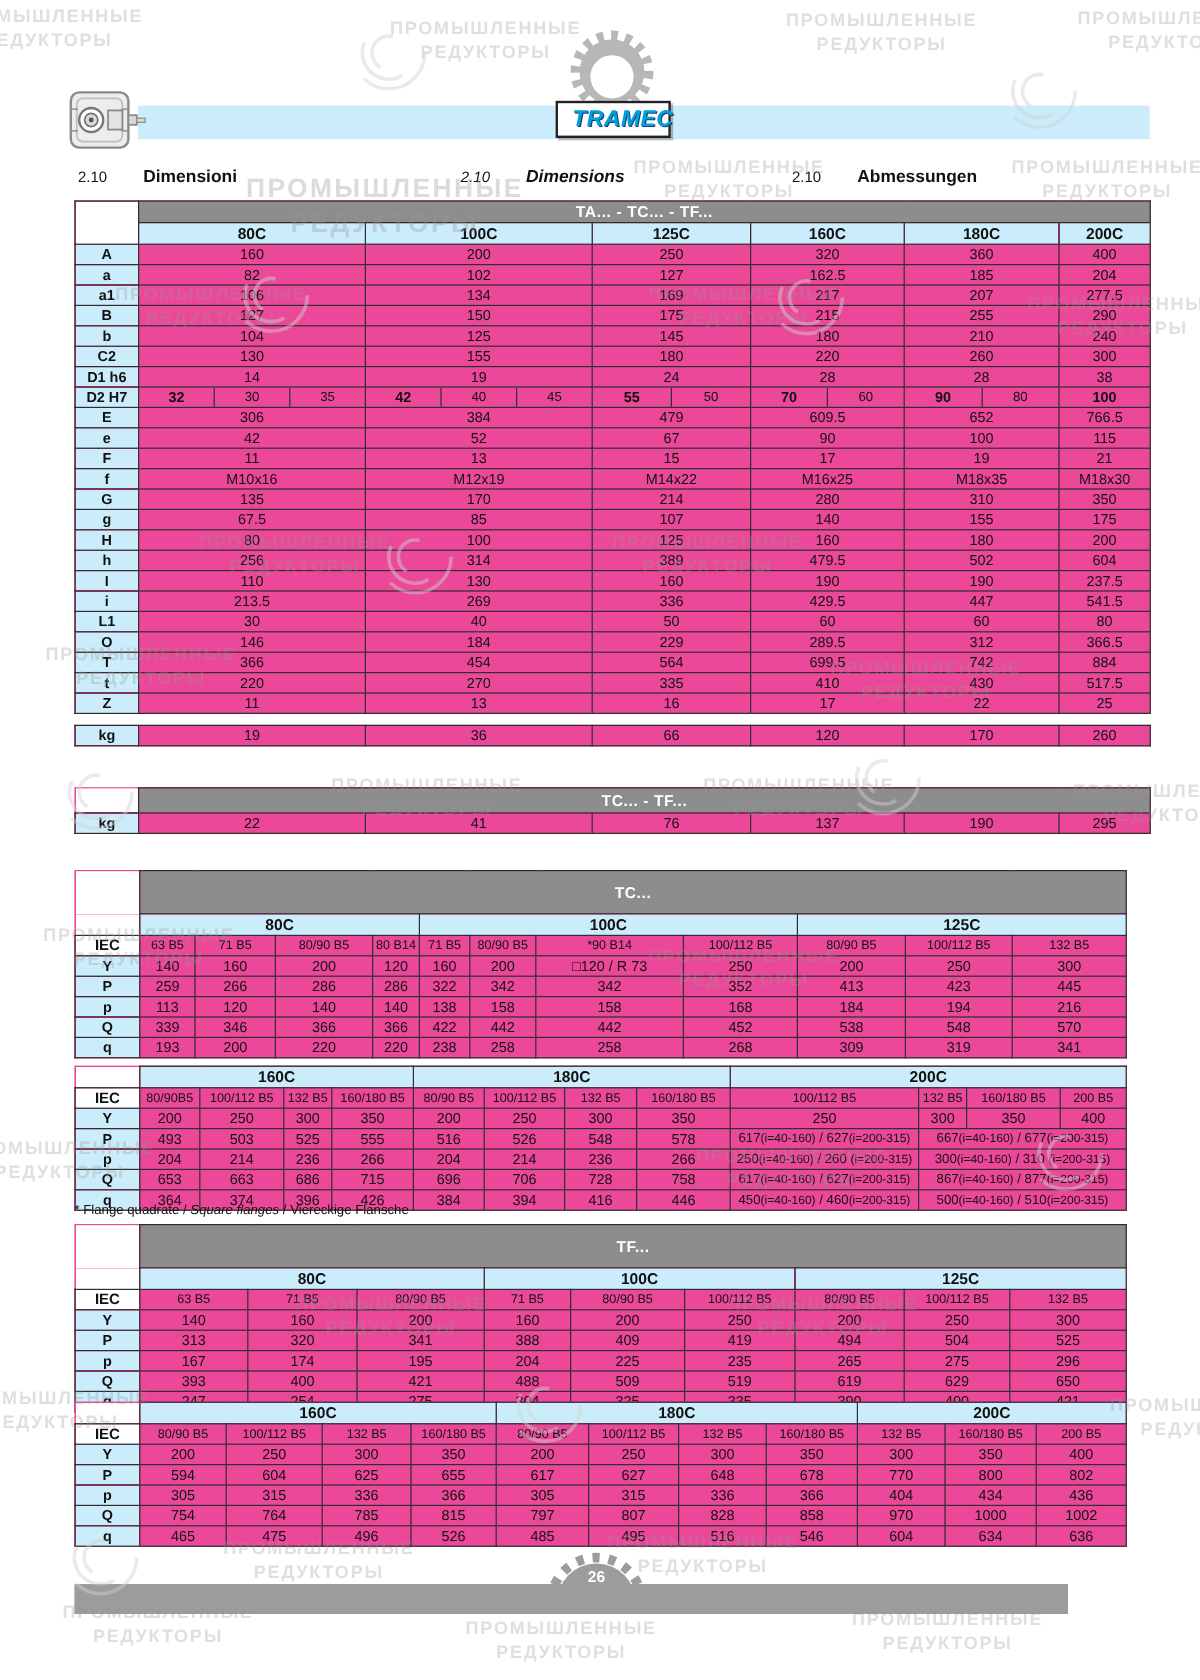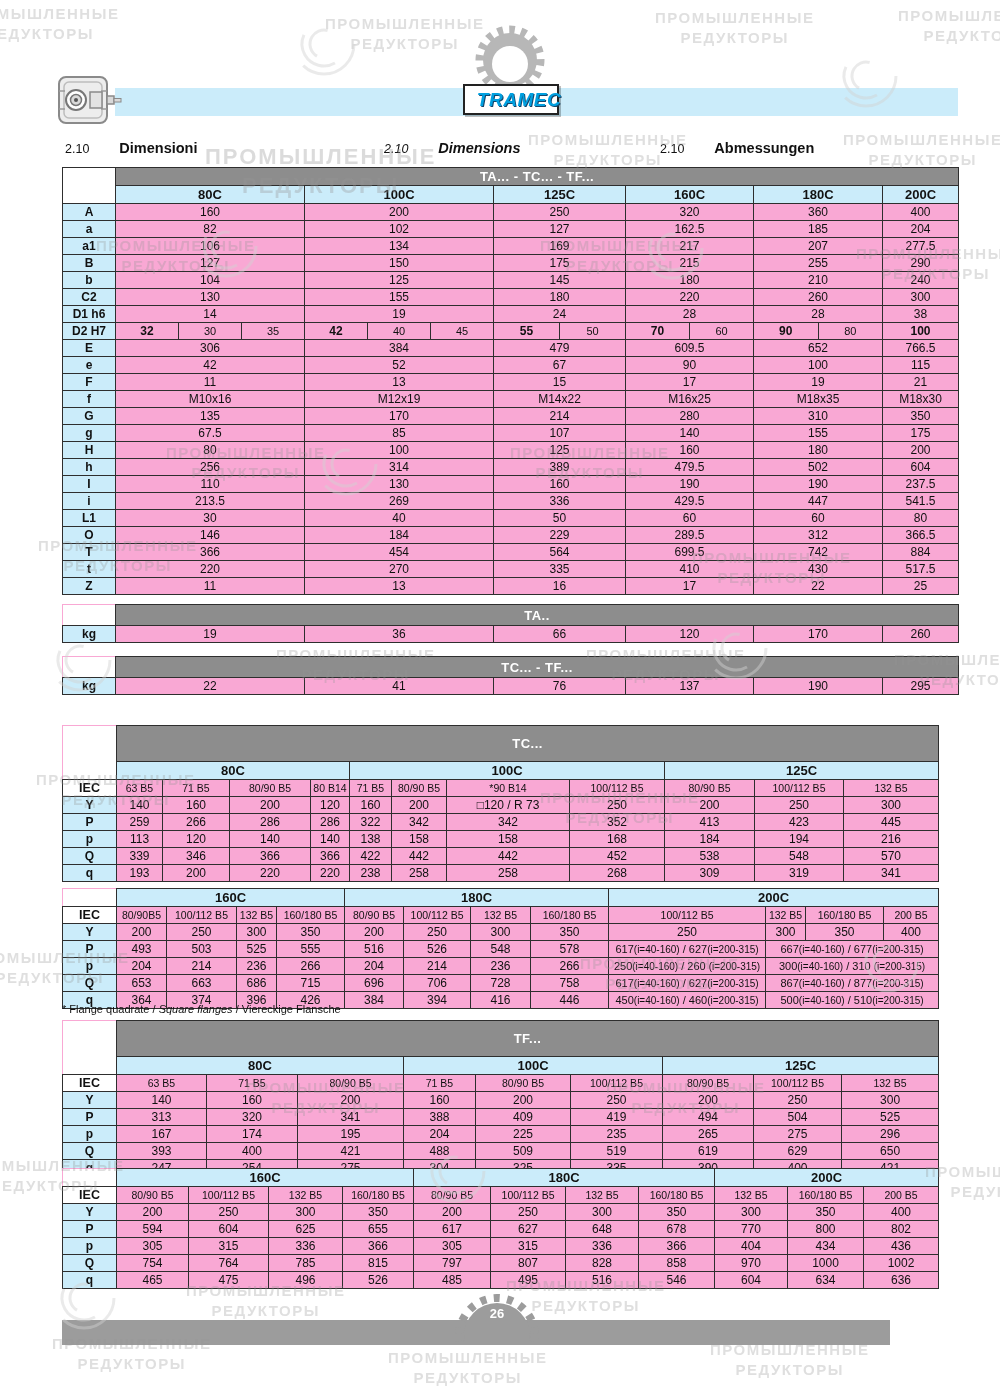--- a/index.html
+++ b/index.html
@@ -12,21 +12,21 @@
   .logo-box{position:absolute;left:463px;top:84px;width:92px;height:27px;background:#fff;
             border:2px solid #222;z-index:3;display:flex;align-items:center;justify-content:center;
             box-shadow:2px 2px 0 rgba(0,0,0,.25);}
   .logo-text{font-size:19px;font-weight:bold;font-style:italic;color:#00a0e0;letter-spacing:.5px;
              text-shadow:1px 1px 0 #15456b;margin-left:16px;}
   .sec{position:absolute;top:139px;z-index:2;white-space:nowrap;}
   .sec .num{font-size:12.5px;margin-right:14px;}
   .sec .ttl{font-size:14.5px;font-weight:bold;margin-left:16px;}
   .sec.it .num,.sec.it .ttl{font-style:italic;}
   
-  table{border-collapse:collapse;table-layout:fixed;position:absolute;z-index:2;background:#f9a8d4;}
+  table{border-collapse:collapse;table-layout:fixed;position:absolute;z-index:2;background:#ec4899;}
   td{border:1px solid #2e2e2e;text-align:center;vertical-align:middle;padding:0;
      font-size:12px;line-height:1;white-space:nowrap;overflow:hidden;}
   td.blank{border:none;background:#fff;}
   td.corner{background:#fff;}
   td.band{background:#8d8d8d;color:#fff;font-weight:bold;font-size:13px;letter-spacing:.5px;}
   td.colhead,td.grouphead{background:#cbecfa;font-weight:bold;font-size:13px;}
   td.iechead{font-size:10.5px;}
   td.ieclabel{font-weight:bold;font-size:12.5px;background:#fff;}
   td.rowlabel{background:#cbecfa;font-weight:bold;font-size:12px;}
   td.tight{font-size:11px;}
@@ -360,24 +360,20 @@
         <colgroup>
           <col style="width: 53px;">
           <col style="width: 189px;">
           <col style="width: 189px;">
           <col style="width: 132px;">
           <col style="width: 128px;">
           <col style="width: 129px;">
           <col style="width: 76px;">
         </colgroup>
         <tbody>
-          <tr class="band-row">
-            <td class="blank"></td>
-            <td class="band" colspan="6">TA..</td>
-          </tr>
           <tr>
             <td class="rowlabel">kg</td>
             <td>19</td>
             <td>36</td>
             <td>66</td>
             <td>120</td>
             <td>170</td>
             <td>260</td>
           </tr>
         </tbody>

